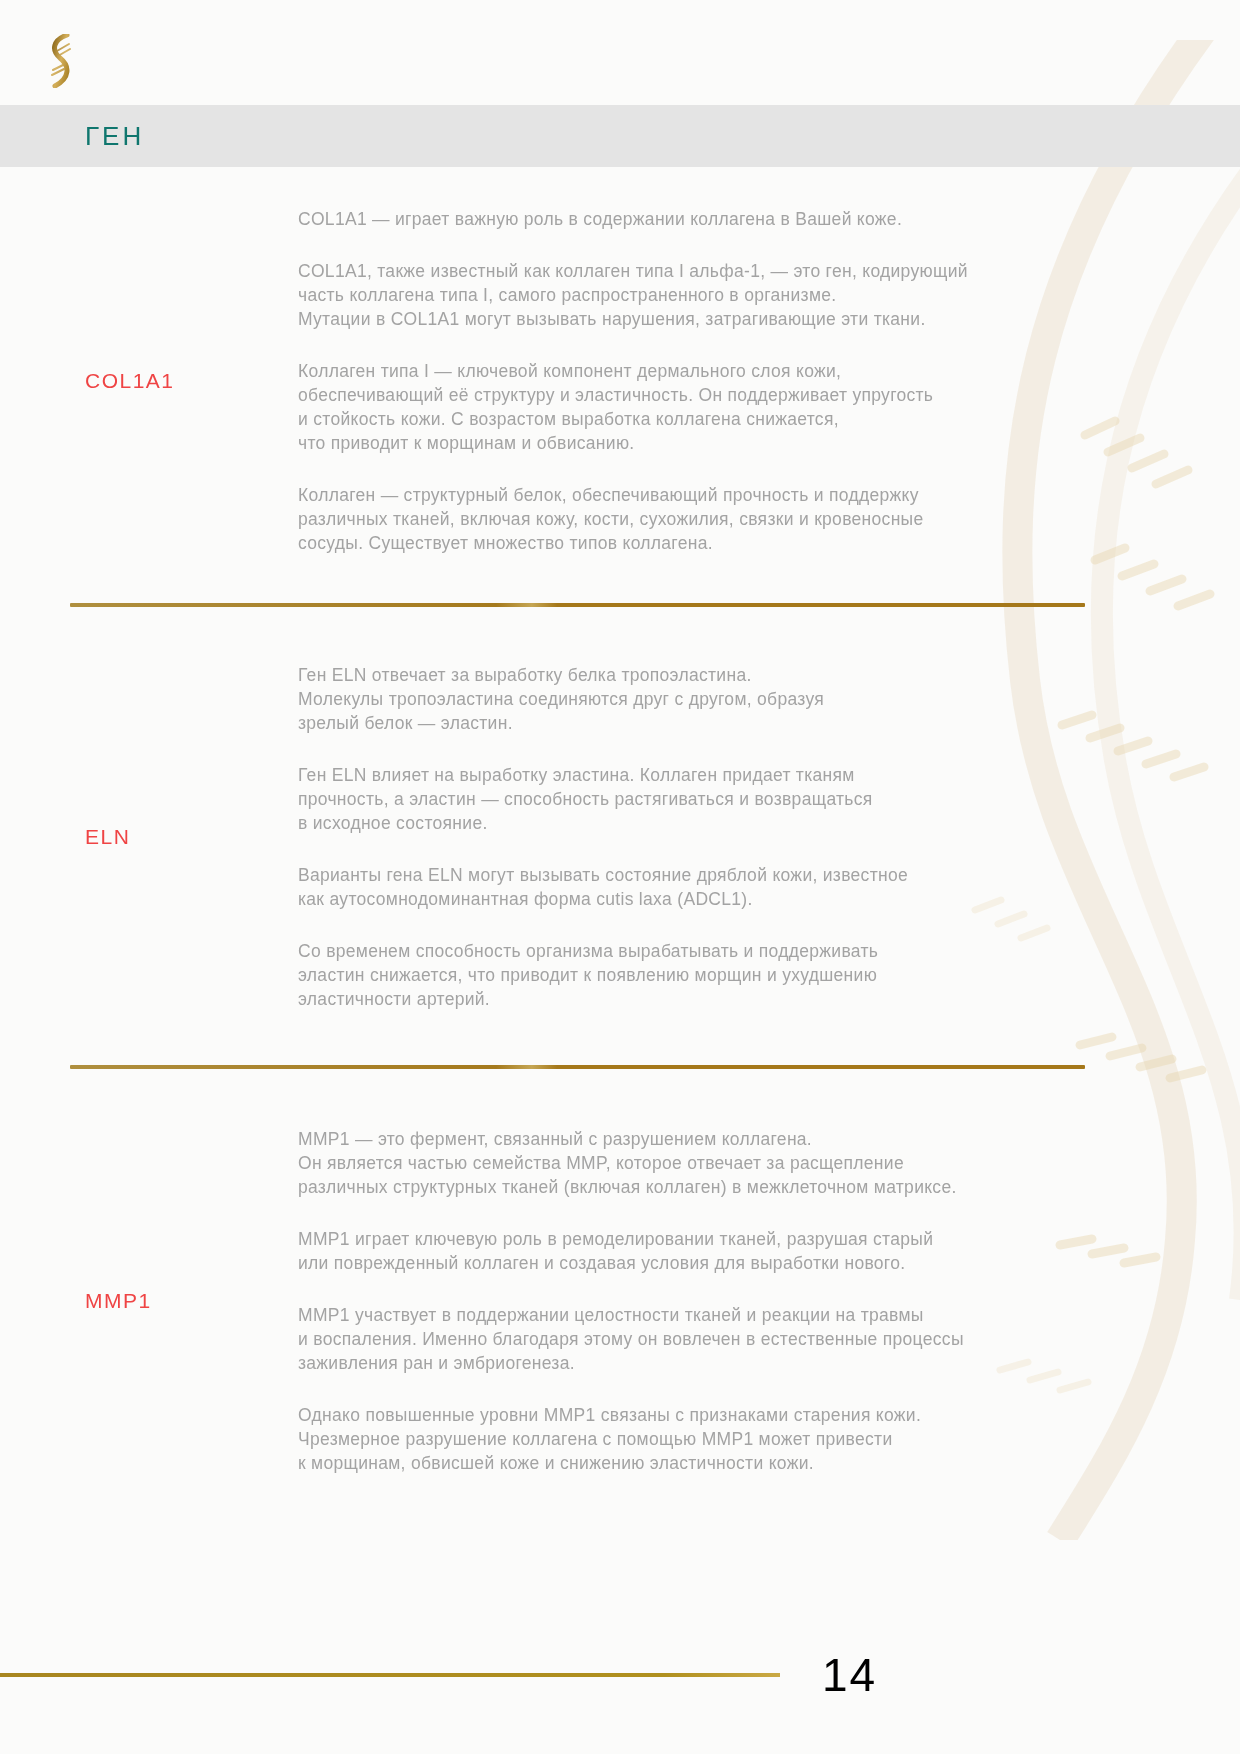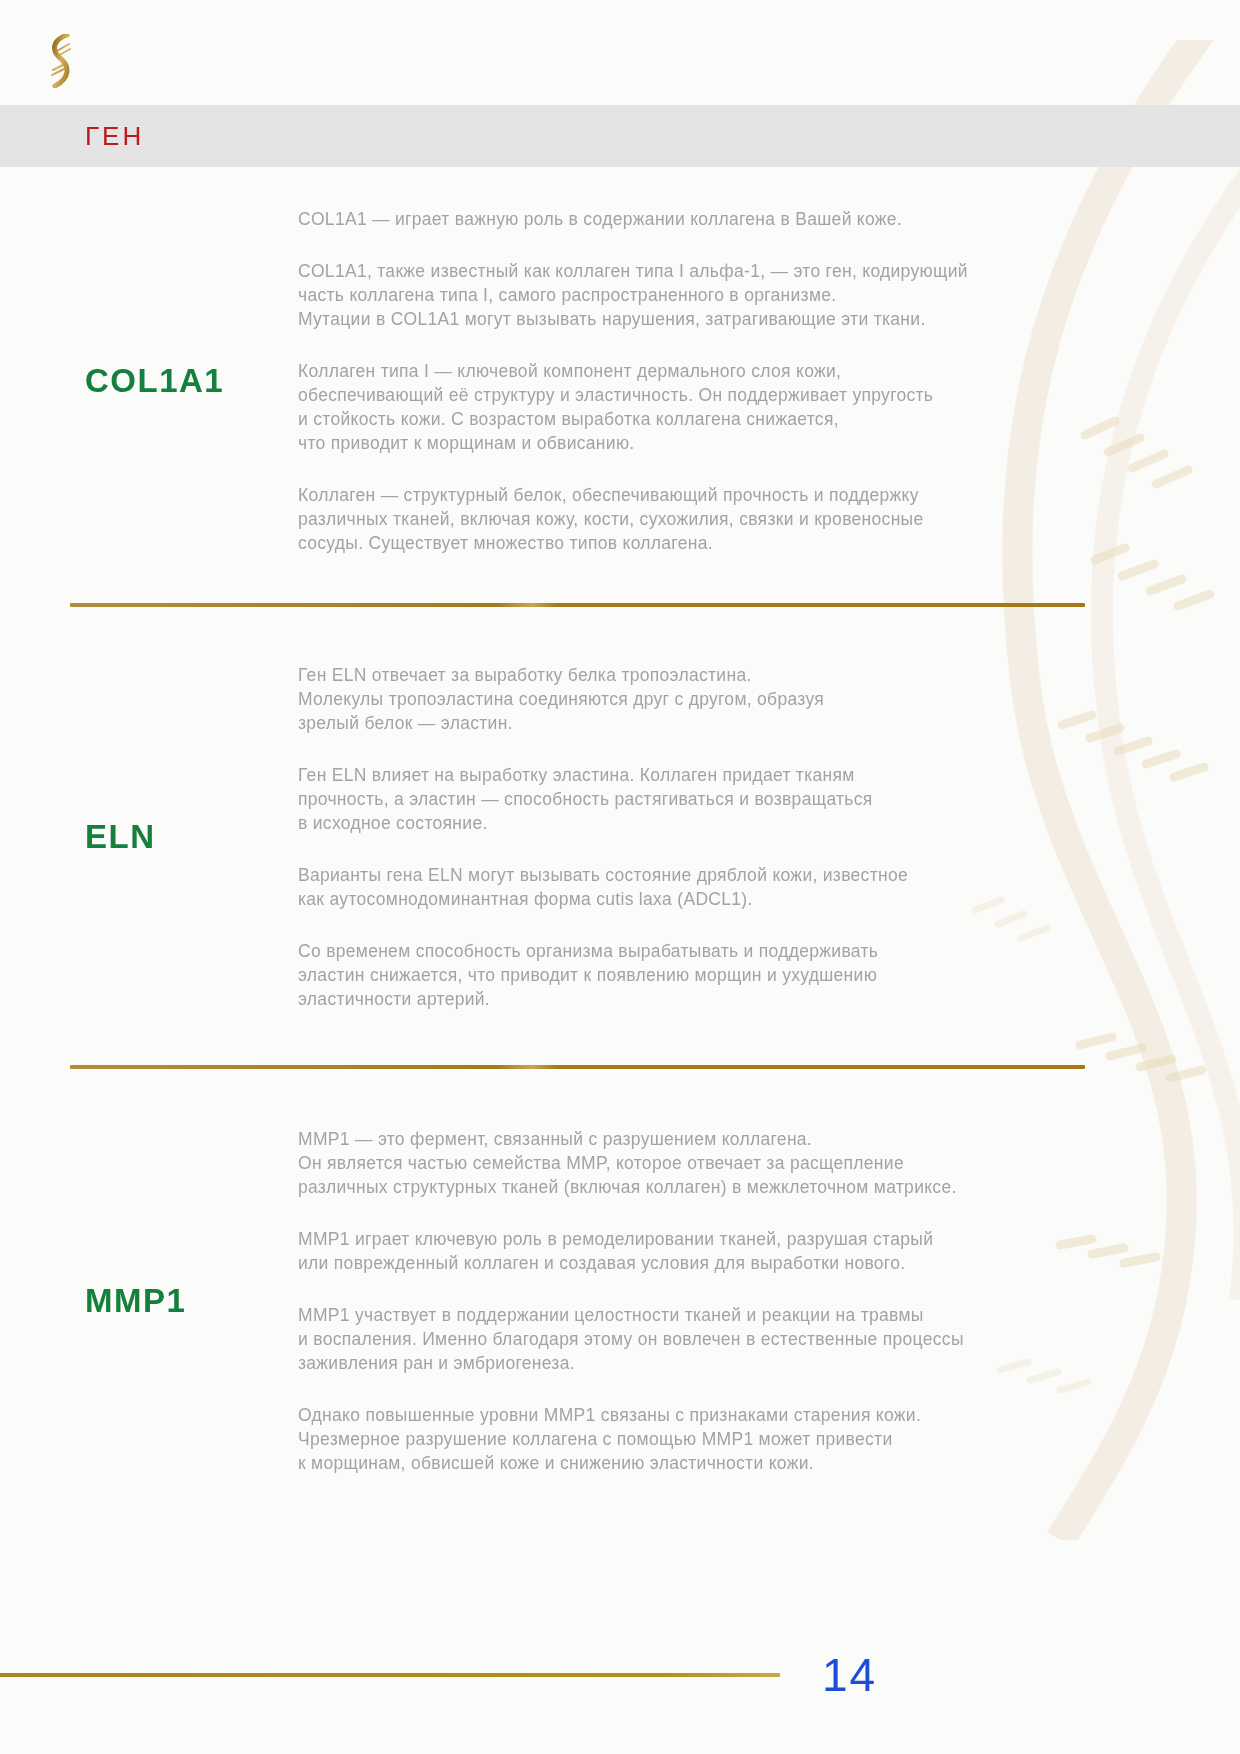--- a/index.html
+++ b/index.html
@@ -26,33 +26,33 @@
   
   .header-bar {
     position:relative; z-index:1;
     height:62px; width:1240px;
     background:#e4e4e4;
     display:flex; align-items:center;
     padding-left:85px;
   }
   .header-col-gene { width:213px; }
   .header-bar span {
-    font-size:26px; font-weight:300; color:#b91c1c;
+    font-size:26px; font-weight:300; color:#0f766e;
     letter-spacing:3px;
   }
 
   
   .sections { position:relative; z-index:1; display:flex; flex-direction:column; }
   .gene-section { display:flex; padding-left:85px; }
   .gene-label-col {
     width:213px; flex:0 0 213px;
     display:flex; align-items:center;
   }
   .gene-label {
-    font-size:33px; font-weight:700; color:#15803d; letter-spacing:1.5px;
+    font-size:21px; font-weight:400; color:#ef4444; letter-spacing:1.5px;
   }
   .gene-content { width:760px; }
   .gene-content p {
     white-space:pre-line;
     font-size:17.5px; line-height:24px; font-weight:400;
     color:#a3a3a3; letter-spacing:0.3px;
   }
   .gene-content p + p { margin-top:28px; }
 
   .sec-1 { padding-top:40px; padding-bottom:48px; }
@@ -72,21 +72,21 @@
     position:relative; z-index:1;
     margin-top:auto; margin-bottom:52px;
     display:flex; align-items:center;
   }
   .footer-line {
     width:780px; height:4px;
     background:linear-gradient(90deg,#a8861f,#b0901e 85%,#caa944);
   }
   .page-number {
     margin-left:42px;
-    font-size:46px; font-weight:300; color:#1d4ed8; letter-spacing:2px;
+    font-size:46px; font-weight:300; color:#000000; letter-spacing:2px;
   }
 </style>
 </head>
 <body>
 
 <svg class="watermark" viewBox="0 0 360 1500" fill="none" xmlns="http://www.w3.org/2000/svg">
   <path d="M330 -20 C 150 220, 120 420, 145 640 C 170 860, 320 980, 300 1200 C 290 1330, 230 1420, 180 1500" stroke="#f0e8db" stroke-width="30" opacity="0.75"></path>
   <path d="M380 120 C 230 320, 200 520, 235 720 C 270 920, 390 1040, 360 1260" stroke="#f4eee4" stroke-width="22" opacity="0.7"></path>
   <g stroke="#e7d5ab" stroke-width="9" stroke-linecap="round" opacity="0.42">
     <path d="M205 395 l30 -14"></path>

